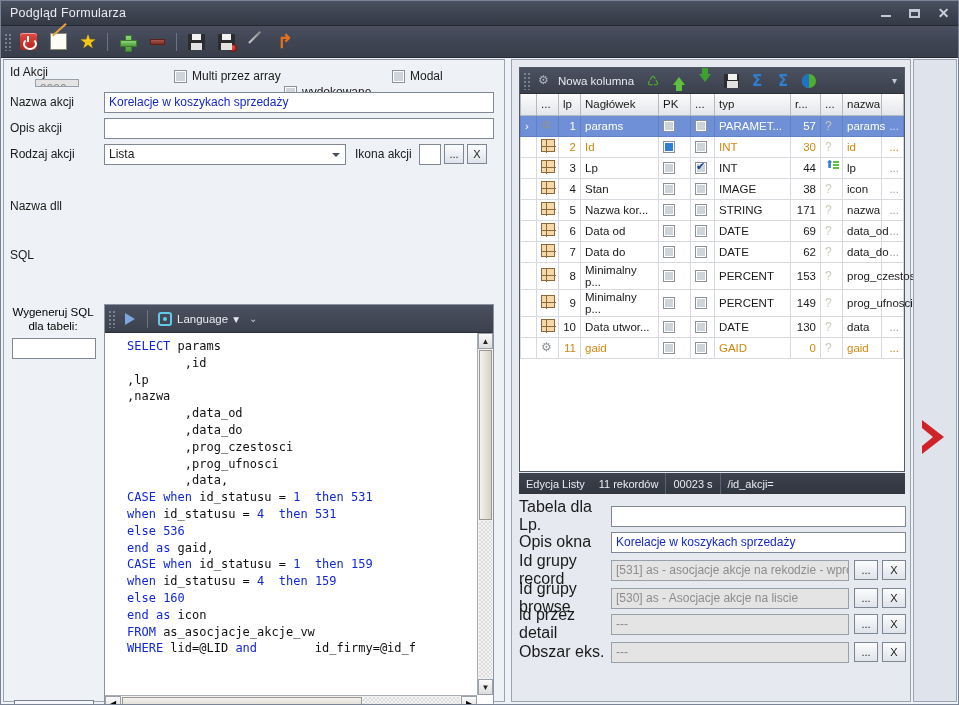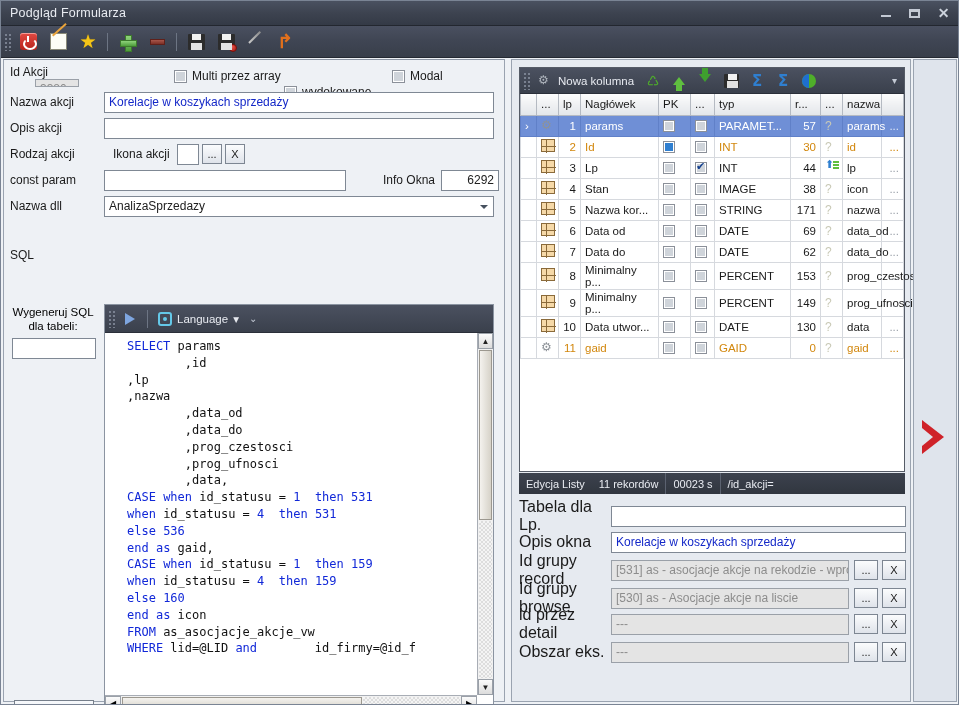--- a/index.html
+++ b/index.html
@@ -308,39 +308,33 @@
       <span class="finput blue" style="width:390px;">Korelacje w koszykach sprzedaży</span>
     </div>
 
     <div class="frow" style="left:6px; top:57px;">
       <span class="flabel" style="width:94px;">Opis akcji</span>
       <span class="finput" style="width:390px;"></span>
     </div>
 
     <div class="frow" style="left:6px; top:83px;">
       <span class="flabel" style="width:94px;">Rodzaj akcji</span>
+      <span class="fcombo" style="width:242px;">
+        <span>Lista</span>
+        <span class="carat"></span>
+      </span>
       <span class="flabel" style="margin-left:9px; width:64px;">Ikona akcji</span>
       <span class="swatch"></span>
       <span class="minibtn" style="margin-left:3px;">...</span>
       <span class="minibtn" style="margin-left:3px;">X</span>
     </div>
 
-    <div class="frow" style="left:6px; top:109px;">
-      <span class="flabel" style="width:94px;">const param</span>
-      <span class="finput" style="width:242px;"></span>
-      <span class="flabel" style="margin-left:9px; width:80px; text-align:right;">Info Okna</span>
-      <span class="finput" style="width:58px; text-align:right; margin-left:6px;">6292</span>
-    </div>
 
     <div class="frow" style="left:6px; top:135px;">
       <span class="flabel" style="width:94px;">Nazwa dll</span>
-      <span class="fcombo" style="width:390px;">
-        <span>AnalizaSprzedazy</span>
-        <span class="carat"></span>
-      </span>
     </div>
 
     <div style="position:absolute; left:6px; top:188px;" class="flabel">SQL</div>
     <div style="position:absolute; left:4px; top:245px; width:90px; text-align:center; font-size:11.5px; line-height:14px;">
       <div>Wygeneruj SQL</div>
       <div>dla tabeli:</div>
     </div>
     <span class="finput" style="position:absolute; left:8px; top:278px; width:84px;"></span>
 
     <div class="bigbtn">Podgląd danych i automatyczne generowanie kolumn</div>

